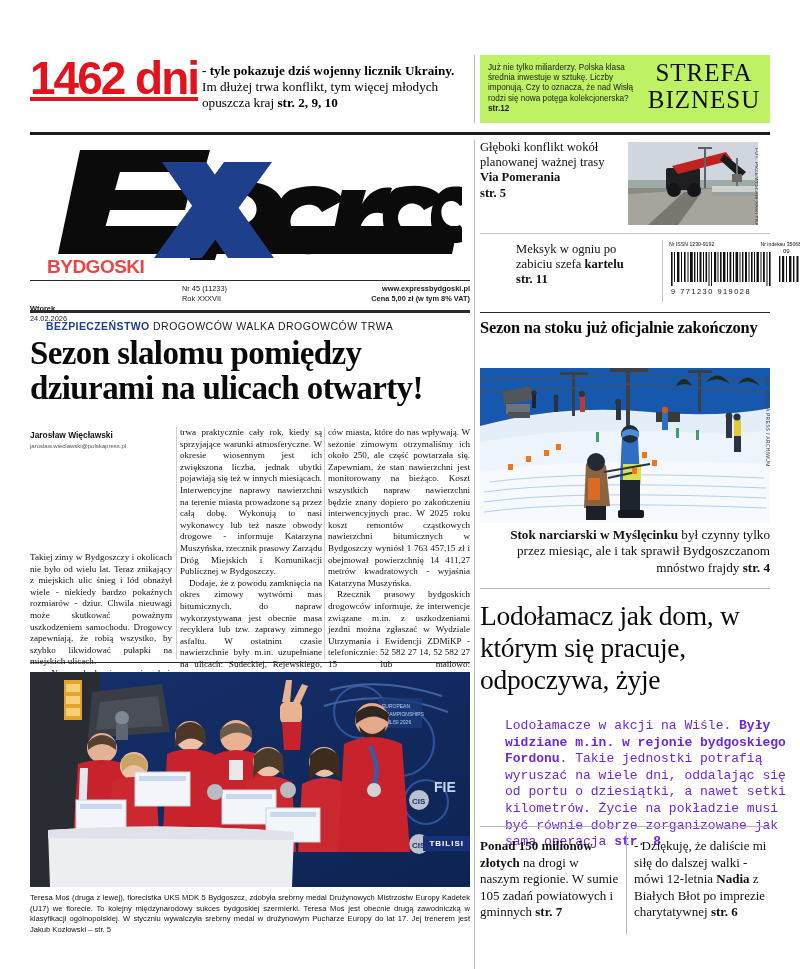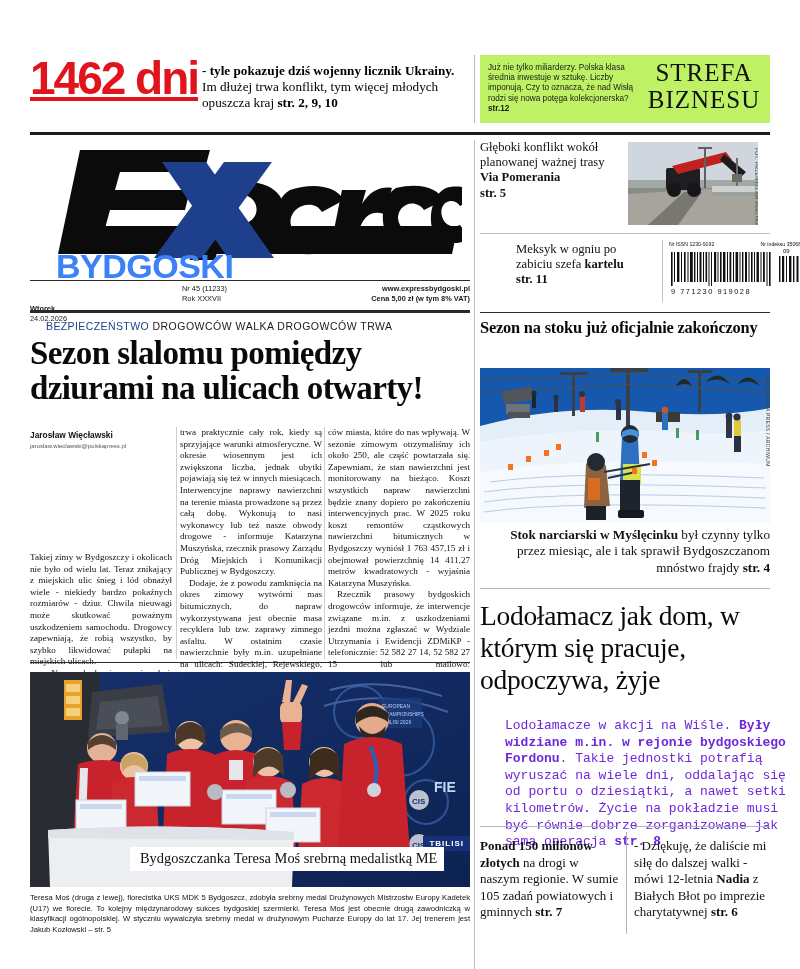--- a/index.html
+++ b/index.html
@@ -91,27 +91,27 @@
     position: absolute;
     left: 0px; top: 140px;
     width: 440px; height: 165px;
   }
   .logo-wrap {
     position: absolute; left: 12px; top: 2px;
     width: 420px; height: 120px;
   }
   .logo-svg { display: block; }
   .logo-sub {
-    position: absolute; left: 26px; top: 112px;
+    position: absolute; left: 17px; top: 112px;
     font-family: "Liberation Sans", sans-serif;
     font-weight: bold;
-    font-size: 34px;
+    font-size: 19px;
     line-height: 29px;
     letter-spacing: -0.5px;
-    color: #3b82f6;
+    color: #ef4444;
   }
   .mast-rule-top {
     position: absolute; left: 0px; top: 140px;
     width: 440px; height: 1px; background: #2a2a2a;
   }
   .mast-meta {
     position: absolute; left: 0px; top: 144px;
     width: 440px; height: 24px;
     font-family: "Liberation Sans", sans-serif;
     font-size: 7.4px;
@@ -220,21 +220,21 @@
   
   .kicker {
     position: absolute; left: 0px; top: 320px;
     width: 440px;
     font-family: "Liberation Sans", sans-serif;
     font-size: 10.5px;
     letter-spacing: 0.5px;
     color: #1a1a1a;
   }
   .kicker .tag {
-    font-weight: normal;
+    font-weight: bold;
     color: #1d3f8c;
     letter-spacing: 0.4px;
     padding-left: 16px;
   }
   .lead-head {
     position: absolute; left: 0px; top: 336px;
     width: 445px;
     font-family: "Liberation Serif", serif;
     font-weight: bold;
     font-size: 33px;
@@ -682,21 +682,20 @@
         <rect x="240" y="140" width="46" height="5" fill="#c9d8ef"></rect>
       </g>
 
       <circle cx="185" cy="120" r="8" fill="#b8bcc2"></circle>
       <circle cx="258" cy="118" r="8" fill="#b8bcc2"></circle>
 
       <path d="M18 158 Q140 150 264 160 L262 215 L20 215 Z" fill="#eceef2"></path>
       <path d="M18 158 Q140 150 264 160 L264 168 L18 166 Z" fill="#dfe2e8"></path>
     </svg>
     <div class="tbilisi-tag">TBILISI</div>
-    <div class="photo-banner">Bydgoszczanka Teresa Moś srebrną medalistką ME</div>
   </div>
   <div class="photo-caption">Teresa Moś (druga z lewej), florecistka UKS MDK 5 Bydgoszcz, zdobyła srebrny medal Drużynowych Mistrzostw Europy Kadetek (U17) we florecie. To kolejny międzynarodowy sukces bydgoskiej szermierki. Teresa Moś jest obecnie drugą zawodniczką w klasyfikacji ogólnopolskiej. W styczniu wywalczyła srebrny medal w drużynowym Pucharze Europy do lat 17. Jej trenerem jest Jakub Kozłowski – str. 5</div>
 
   <div class="r-head-1">Sezon na stoku już oficjalnie zakończony</div>
   <div class="ski-photo">
     <svg width="290" height="155" viewBox="0 0 290 155">
       <rect x="0" y="0" width="290" height="155" fill="#1c64b8"></rect>
       <rect x="0" y="0" width="290" height="62" fill="#1558ad"></rect>
       <path d="M0 58 Q80 36 170 44 Q240 50 290 40 L290 72 L0 78 Z" fill="#e4eef8"></path>
       <path d="M0 74 Q90 58 200 64 Q250 68 290 62 L290 155 L0 155 Z" fill="#eef4fb"></path>

